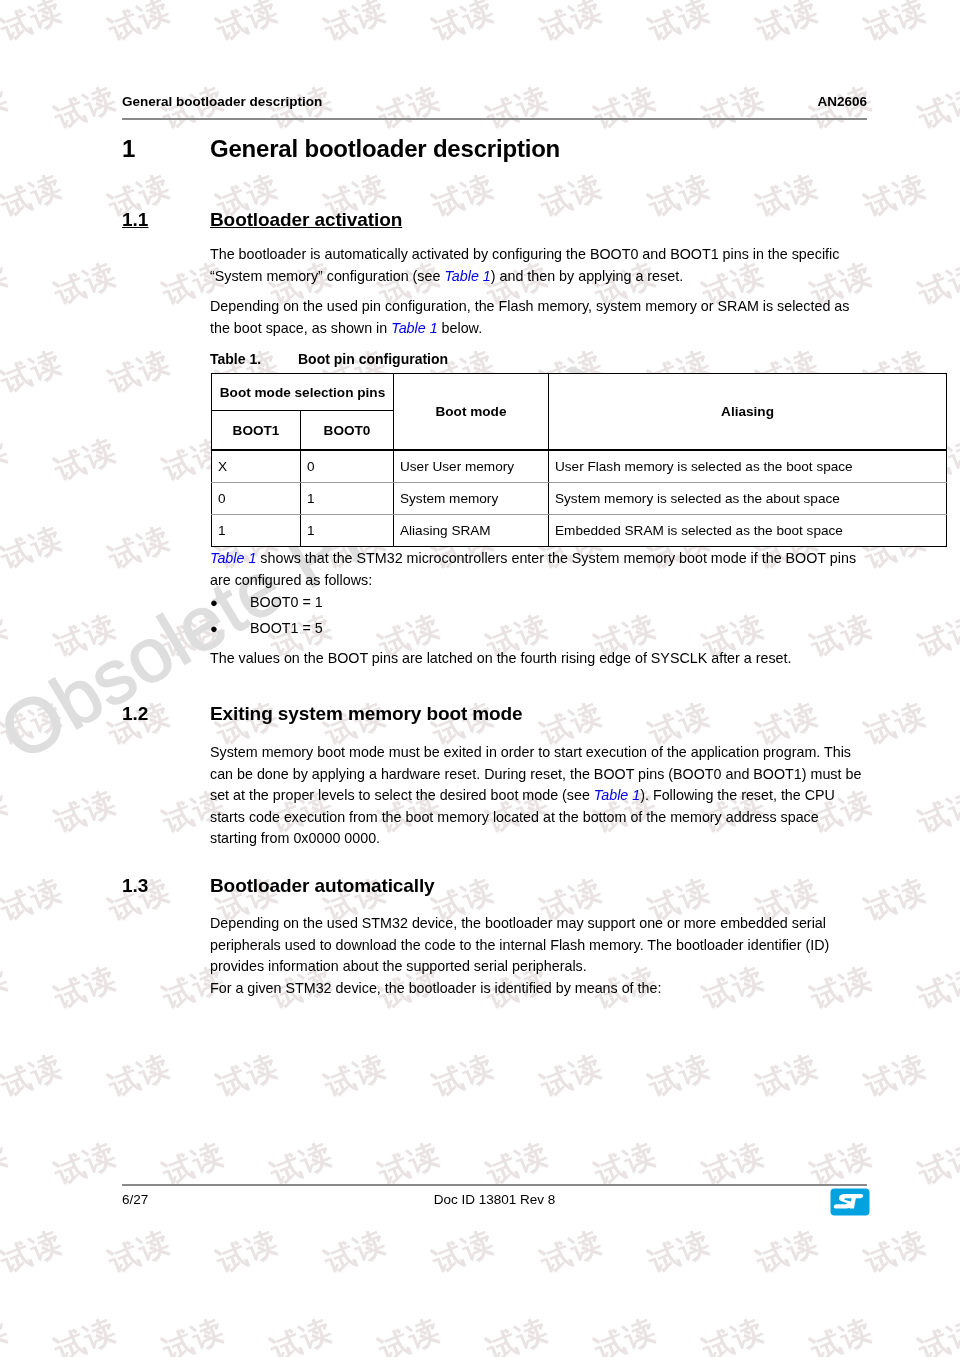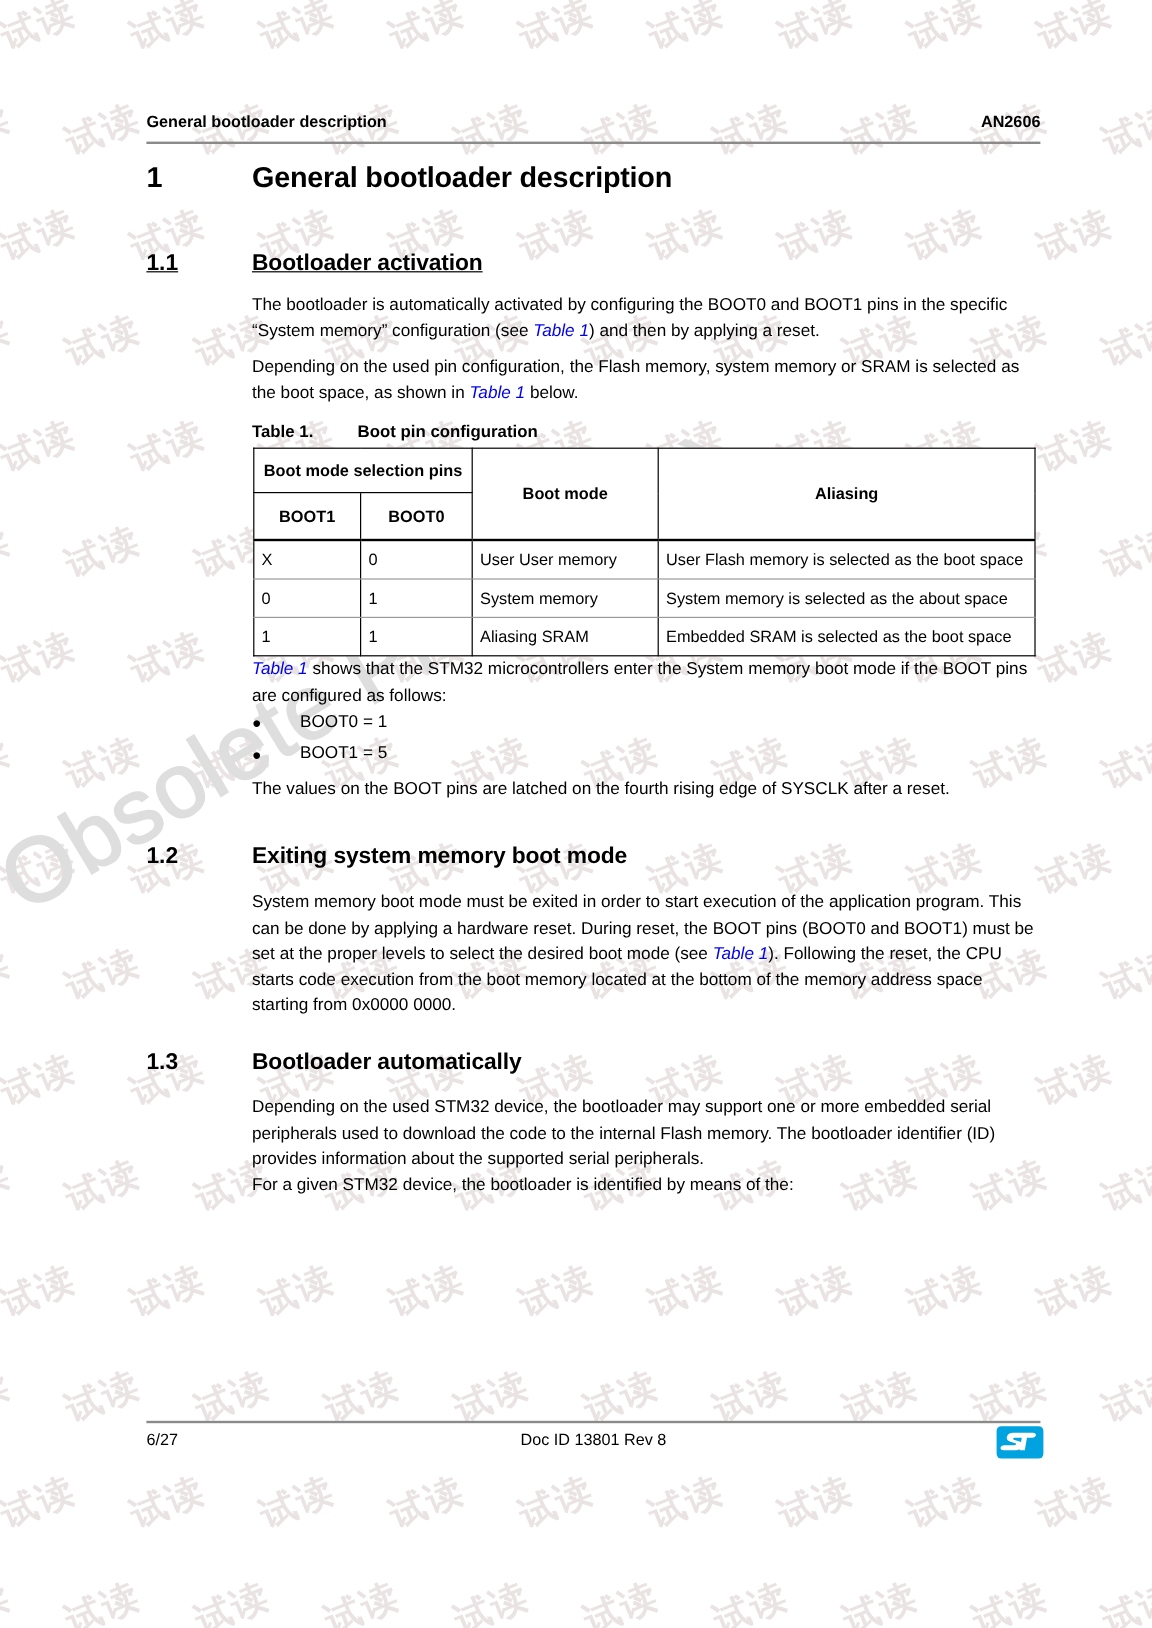--- a/index.html
+++ b/index.html
@@ -135,21 +135,21 @@
     font-size: 14px;
     font-weight: 700;
     display: flex;
   }
   .tbl-caption .cap-num { width: 88px; }
 
   table.boot {
     position: absolute;
     left: 199px;
     top: 373px;
-    width: 652px;
+    width: 736px;
     border-collapse: collapse;
     font-size: 13.6px;
     background: #ffffff;
   }
   table.boot th, table.boot td {
     border: 1px solid #000000;
     padding: 4px 6px;
     vertical-align: middle;
   }
   table.boot th {

